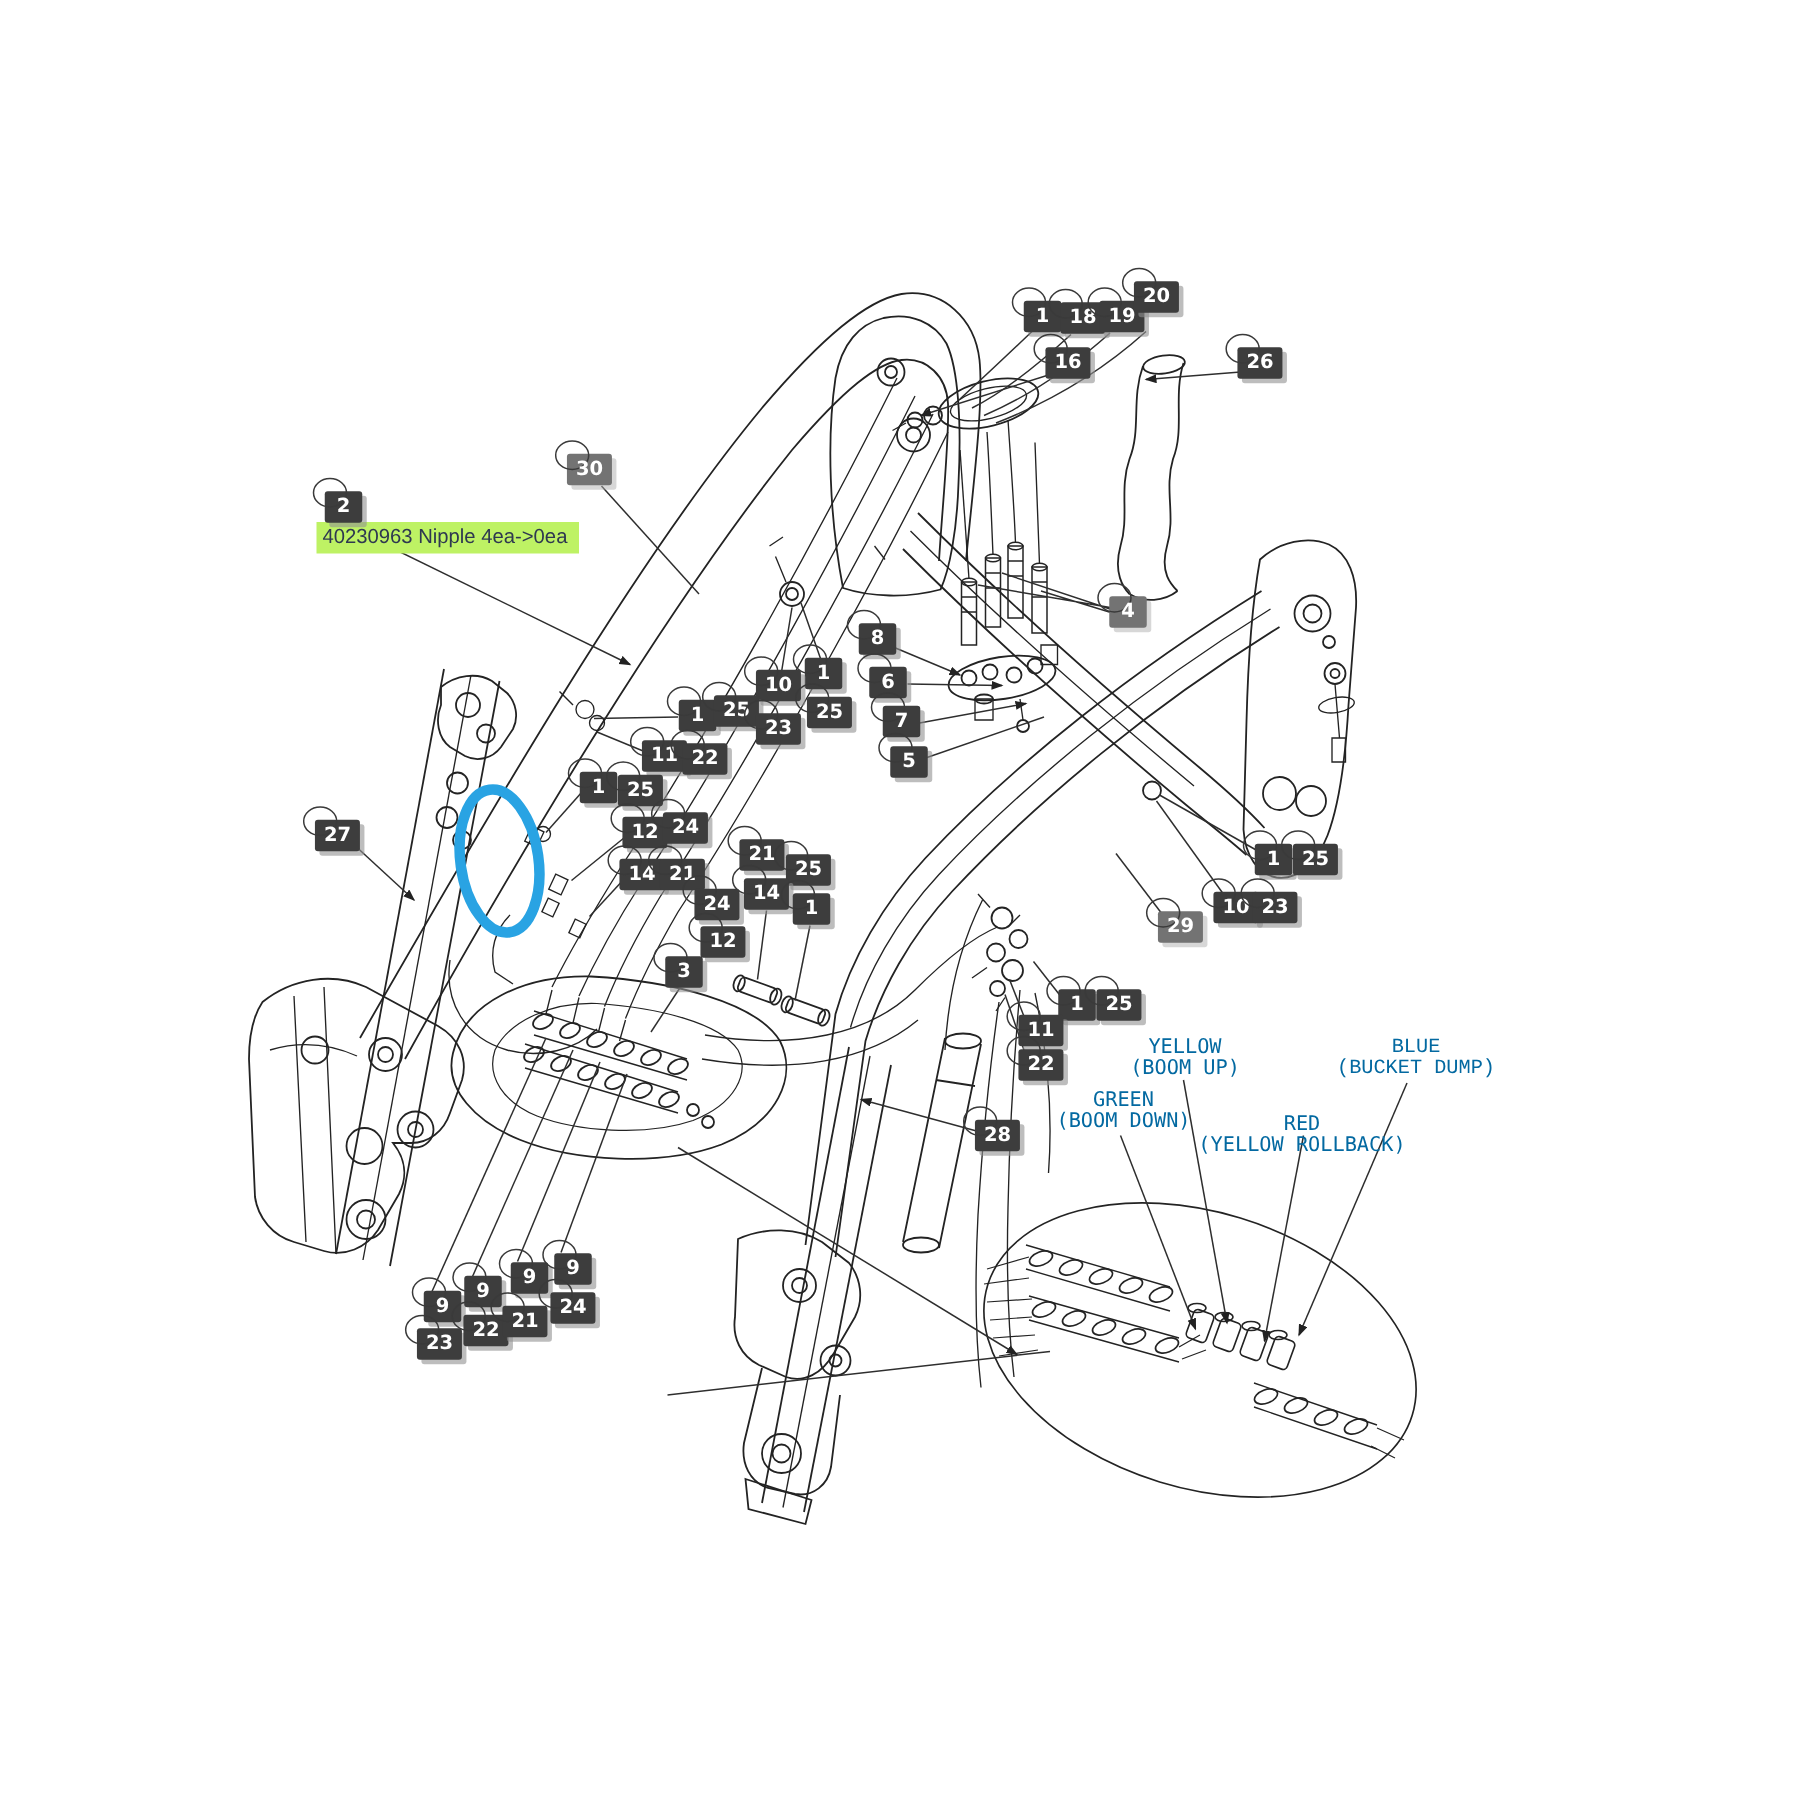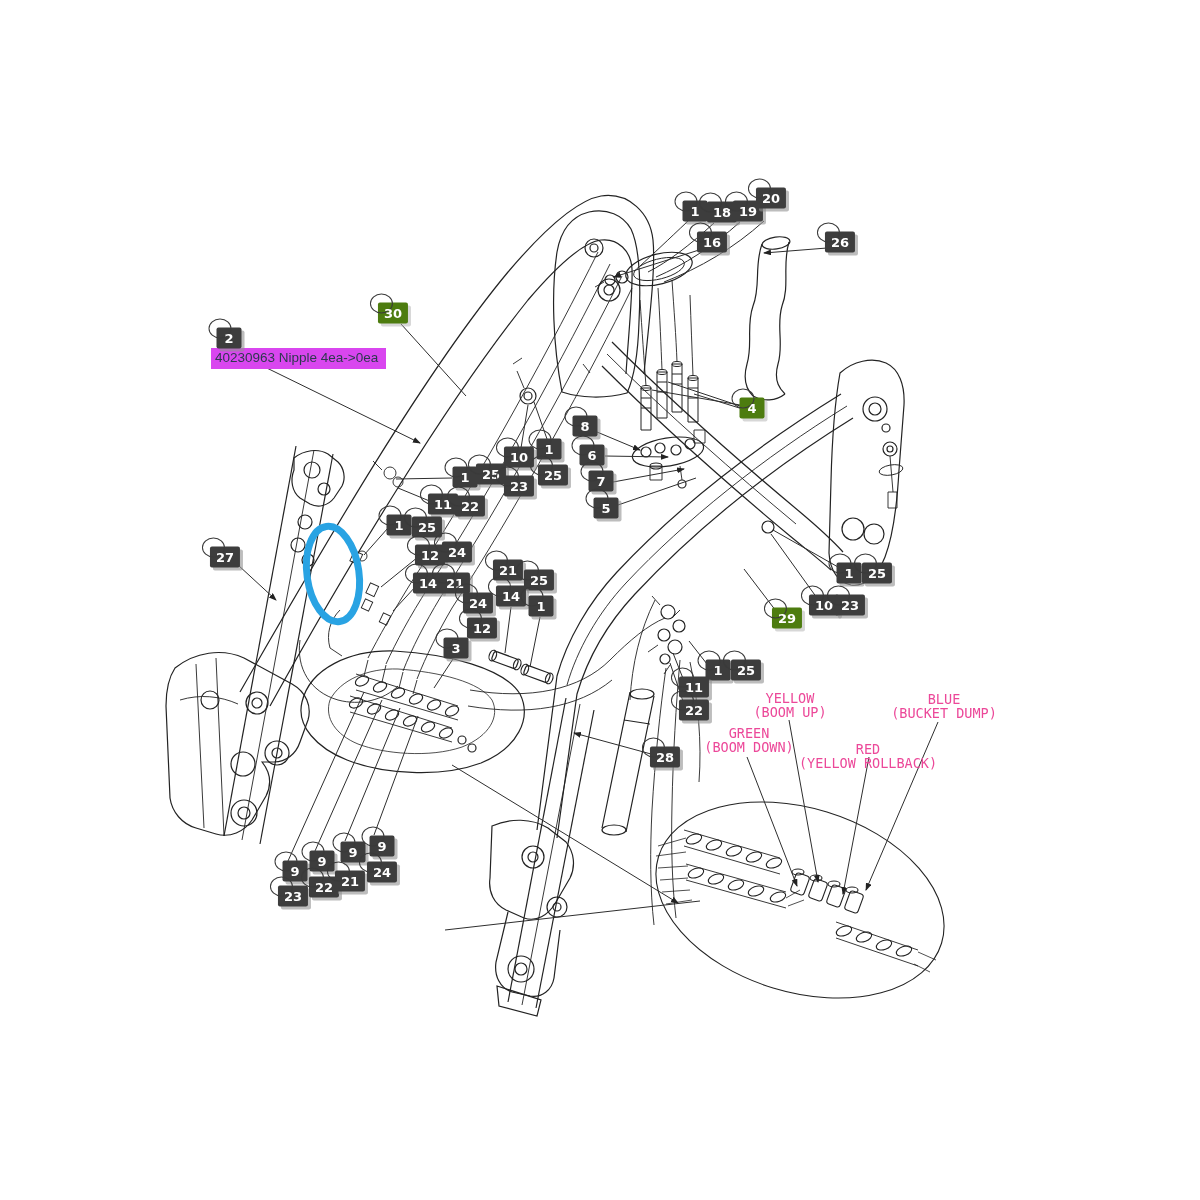--- a/index.html
+++ b/index.html
@@ -5,25 +5,25 @@
   html,body{margin:0;padding:0;background:#fff;}
   .stage{position:relative;width:1200px;height:1200px;background:#ffffff;overflow:hidden;
          font-family:"Liberation Sans",sans-serif;}
   svg.art{position:absolute;left:0;top:0;z-index:1;}
   .badge{position:absolute;transform:translate(-50%,-50%);background:#3d3d3d;color:#fff;
          font-family:"DejaVu Sans",sans-serif;font-weight:bold;font-size:13px;line-height:13px;
          padding:4px 6px;min-width:13px;text-align:center;border-radius:2px;
          box-shadow:3px 3px 0 rgba(145,145,145,.6);z-index:4;cursor:pointer;}
   .badge .ring{position:absolute;width:21px;height:18px;border:1.5px solid #3a3a3a;
          border-radius:50%;left:-8px;top:-9px;z-index:-1;background:transparent;}
-  .badge.hl{background:#4d7c0f;box-shadow:3px 3px 0 rgba(175,175,175,.5);}
+  .badge.hl{background:#737373;box-shadow:3px 3px 0 rgba(175,175,175,.5);}
   .fnlabel{position:absolute;transform:translateX(-50%);text-align:center;
          font-family:"DejaVu Sans Mono",monospace;font-size:13.5px;line-height:14px;
-         color:#ec4899;white-space:nowrap;z-index:3;}
-  .tooltip{position:absolute;background:#d946ef;color:#2e3850;font-size:13.5px;line-height:16px;
+         color:#0369a1;white-space:nowrap;z-index:3;}
+  .tooltip{position:absolute;background:#bef264;color:#2e3850;font-size:13.5px;line-height:16px;
          padding:2px 8px 3px 4px;white-space:nowrap;z-index:3;}
 </style>
 </head>
 <body>
 
 <div class="stage">
 
   <svg class="art" width="1200" height="1200" viewBox="0 0 1200 1200">
     <defs>
       <marker id="arr" markerWidth="9" markerHeight="8" refX="7" refY="3" orient="auto">
@@ -344,21 +344,21 @@
       <div class="badge" style="left: 350px; top: 881px;"><span class="ring"></span><span>21</span></div>
       <div class="badge" style="left: 382px; top: 846px;"><span class="ring"></span><span>9</span></div>
       <div class="badge" style="left: 382px; top: 872px;"><span class="ring"></span><span>24</span></div>
     </div>
 
   <div>
       <div class="fnlabel" style="left: 790px; top: 691px;">
         <div>YELLOW</div>
         <div>(BOOM UP)</div>
       </div>
-      <div class="fnlabel" style="left: 944px; top: 692px;">
+      <div class="fnlabel" style="left: 944px; top: 692px; font-family: Liberation Mono, monospace;">
         <div>BLUE</div>
         <div>(BUCKET DUMP)</div>
       </div>
       <div class="fnlabel" style="left: 749px; top: 726px;">
         <div>GREEN</div>
         <div>(BOOM DOWN)</div>
       </div>
       <div class="fnlabel" style="left: 868px; top: 726px; margin-top: 16px;">
         <div>RED</div>
         <div>(YELLOW ROLLBACK)</div>

